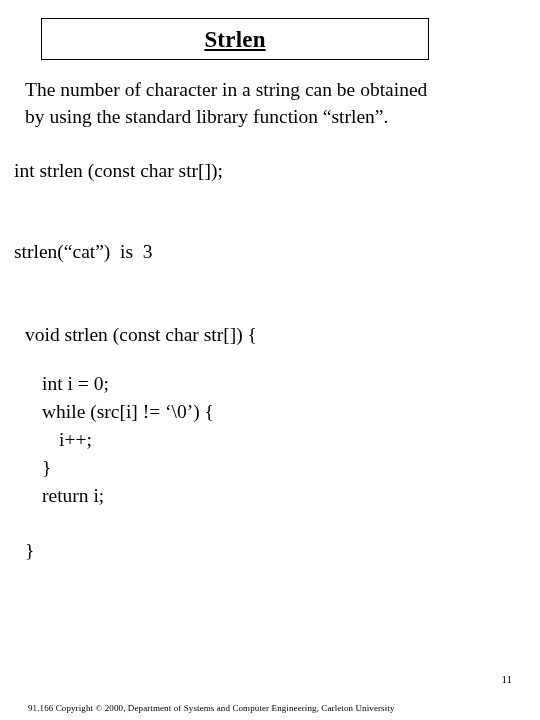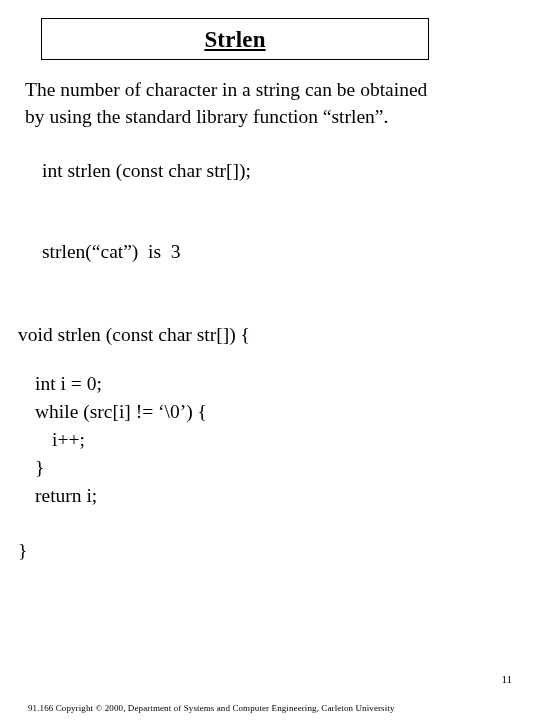--- a/index.html
+++ b/index.html
@@ -52,29 +52,28 @@
   }
   .para {
     font-size: 19.5px;
     line-height: 27px;
     margin: 0;
     padding: 0 14px 0 25px;
     white-space: pre-wrap;
   }
   .para.indent {
     padding-left: 14px;
-    margin-left: 28px;
   }
   .spacer-sm { height: 21px; }
   .spacer-md { height: 27px; }
   .spacer-lg { height: 29px; }
 
   
   .code-block {
-    padding-left: 18px;
+    padding-left: 25px;
   }
   .code-line {
     font-size: 19.5px;
     line-height: 28px;
     margin: 0;
     white-space: pre;
   }
   .code-line.lvl1 { padding-left: 17px; }
   .code-line.lvl2 { padding-left: 34px; }
   .code-line.lvl0 { padding-left: 0px; }

